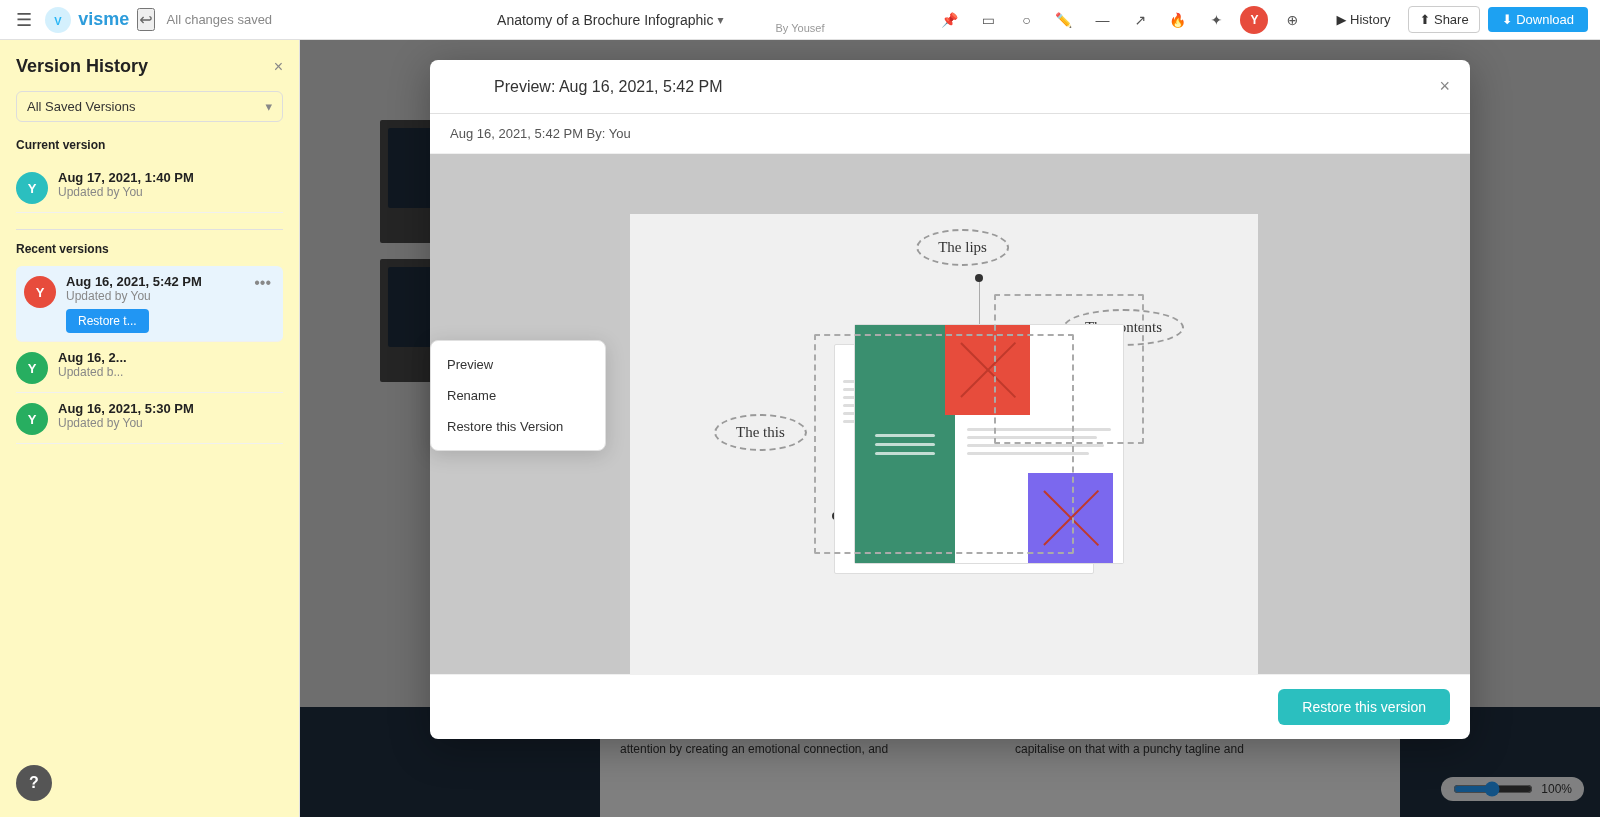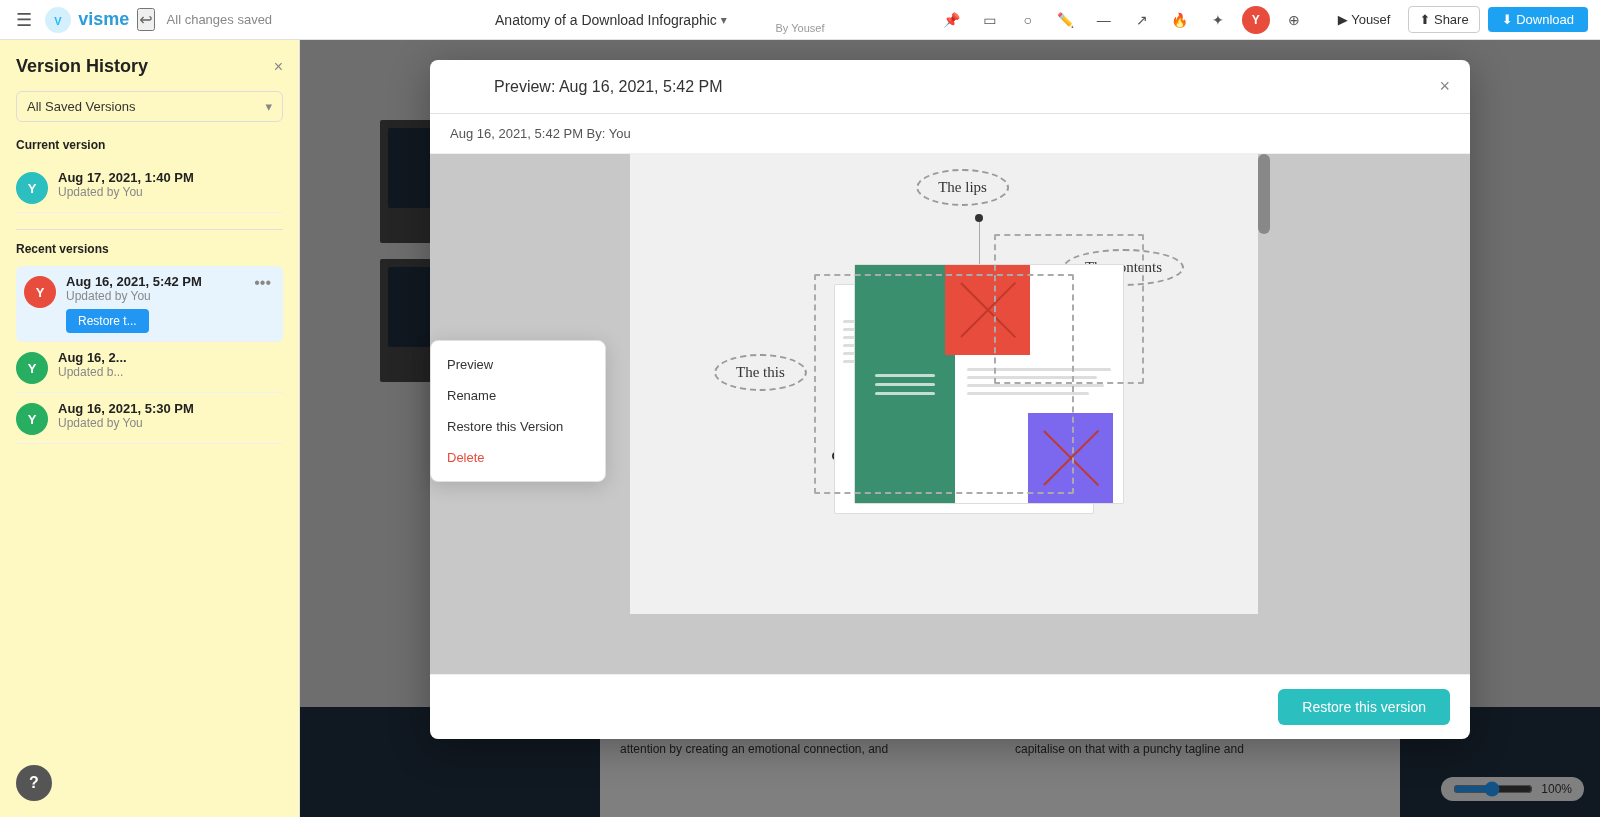--- a/index.html
+++ b/index.html
@@ -99,21 +99,21 @@
     .modal-title { font-size: 16px; font-weight: 500; color: #333; margin-left: 44px; }
     .modal-close { border: none; background: transparent; font-size: 18px; color: #888; cursor: pointer; }
     .modal-meta { padding: 12px 20px; border-bottom: 1px solid #f0f0f0; font-size: 13px; color: #555; flex-shrink: 0; }
     .modal-preview-img {
       width: 100%; height: 520px; background: #c8c8c8;
       display: flex; align-items: center; justify-content: center;
       overflow: hidden; position: relative;
     }
     
     .preview-scene {
-      width: 100%; height: 100%; display: flex; align-items: flex-start;
+      width: 100%; height: 100%; display: flex; align-items: flex-end;
     }
     .preview-dark-left { width: 200px; background: #1e2d3d; flex-shrink: 0; }
     .preview-center { flex: 1; background: #f0f0f0; display: flex; align-items: center; justify-content: center; position: relative; }
     .preview-dark-right { width: 200px; background: #1e2d3d; flex-shrink: 0; }
     .preview-scrollbar { width: 12px; background: #bbb; position: relative; }
     .preview-scrollbar-thumb { position: absolute; top: 40%; width: 100%; height: 80px; background: #888; border-radius: 6px; }
 
     
     .infographic-content { position: relative; width: 500px; height: 460px; }
     .dashed-oval { border: 2px dashed #999; border-radius: 50%; padding: 8px 20px; font-family: cursive; font-size: 15px; color: #333; display: inline-block; }
@@ -187,40 +187,40 @@
         <circle cx="14" cy="14" r="13" fill="#29b6f6" opacity="0.2"></circle>
         <text x="14" y="19" text-anchor="middle" fill="#29b6f6" font-size="11" font-weight="bold">V</text>
       </svg>
       <span class="toolbar-logo-text">visme</span>
     </div>
     <button class="toolbar-undo">↩</button>
     <span class="toolbar-saved">All changes saved</span>
   </div>
 
   <div class="toolbar-center">
-    <span class="toolbar-title">Anatomy of a Download Infographic</span>
+    <span class="toolbar-title">Anatomy of a Brochure Infographic</span>
     <span class="toolbar-dropdown-icon">▾</span>
     <span class="toolbar-subtitle">By Yousef</span>
   </div>
 
   <div class="toolbar-tools">
     <button class="tool-btn">📌</button>
     <button class="tool-btn">▭</button>
     <button class="tool-btn">○</button>
     <button class="tool-btn">✏️</button>
     <button class="tool-btn">—</button>
     <button class="tool-btn">↗</button>
     <button class="tool-btn">🔥</button>
     <button class="tool-btn">✦</button>
     <div class="avatar-y">Y</div>
     <button class="tool-btn">⊕</button>
   </div>
 
   <div class="toolbar-right">
-    <button class="btn-present">▶ Yousef</button>
+    <button class="btn-present">▶ History</button>
     <button class="btn-share">⬆ Share</button>
     <button class="btn-download">⬇ Download</button>
   </div>
 </div>
 
 <div class="main-area">
 
   <div class="version-sidebar">
     <div class="sidebar-header">
       <span class="sidebar-title">Version History</span>
@@ -299,21 +299,20 @@
       </div>
       <div style="width:200px; background:#1e2d3d; height:100%;"></div>
     </div>
 
     <div class="modal-overlay">
 
       <div class="context-menu">
         <div class="context-menu-item">Preview</div>
         <div class="context-menu-item">Rename</div>
         <div class="context-menu-item">Restore this Version</div>
-        <div class="context-menu-item delete">Delete</div>
       </div>
 
       <div class="modal">
         <div class="modal-header">
           <span class="modal-title">Preview: Aug 16, 2021, 5:42 PM</span>
           <button class="modal-close">×</button>
         </div>
 
         <div class="modal-meta">Aug 16, 2021, 5:42 PM   By: You</div>
 

